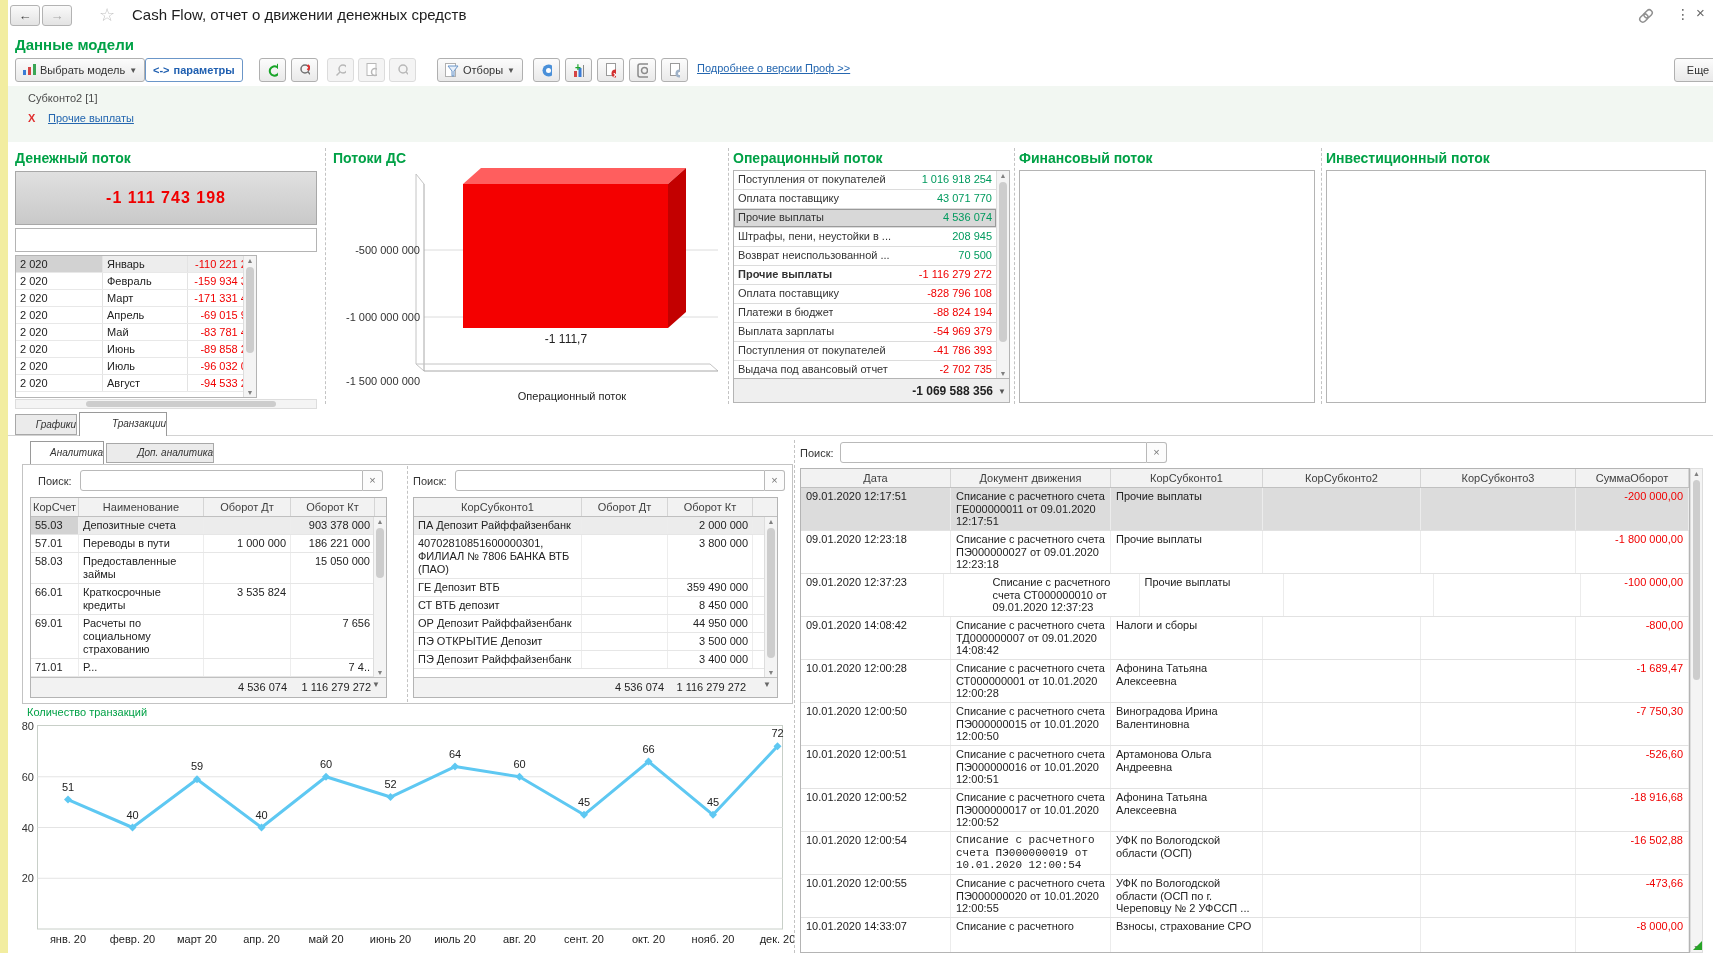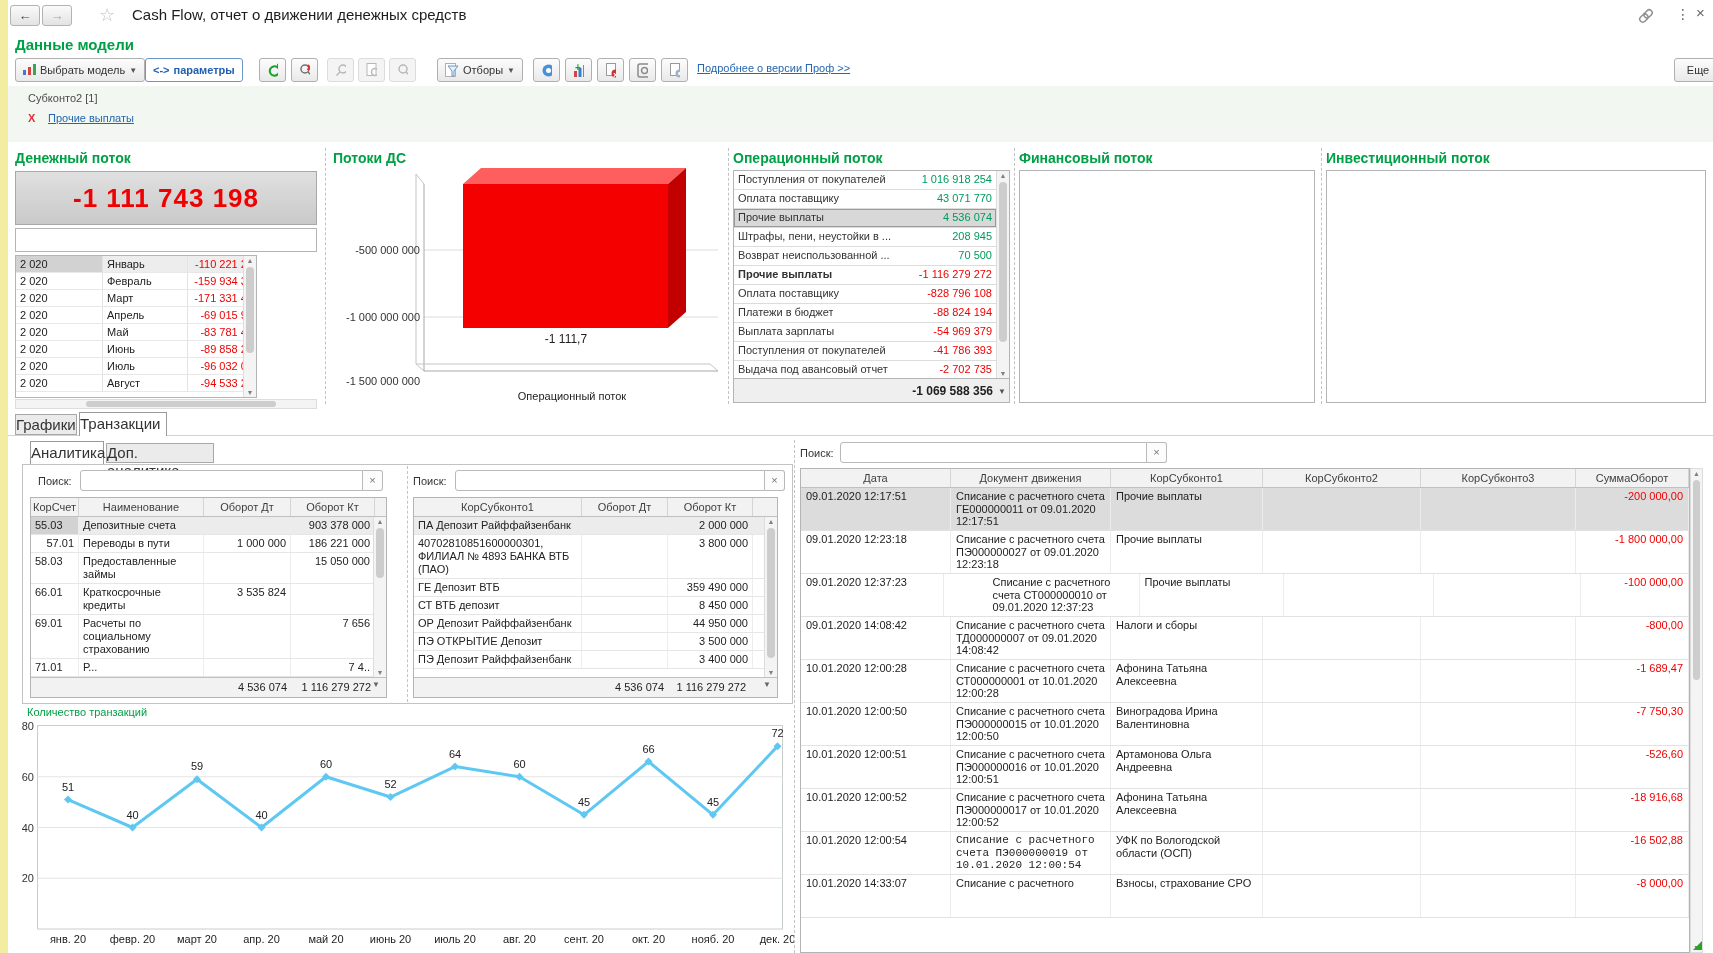--- a/index.html
+++ b/index.html
@@ -36,21 +36,21 @@
   .remx { left:28px; top:112px; font-size:11px; font-weight:bold; color:#e03030; cursor:pointer; }
   .flink { left:48px; top:112px; font-size:11px; color:#2567b0; text-decoration:underline; cursor:pointer; }
 
   .panel-title { font-size:14px; font-weight:bold; color:#00a146; }
   .vsep { border-left:1px dashed #c3c3c3; width:0; }
 
   
   .bigbox { left:15px; top:171px; width:302px; height:54px; border:1px solid #a8a8a8;
             background:linear-gradient(#e0e0e0,#c9c9c9); }
   .bignum { width:100%; height:100%; display:flex; align-items:center; justify-content:center;
-            font-size:26px; font-weight:bold; color:#f00000; letter-spacing:1px; }
+            font-size:16px; font-weight:bold; color:#f00000; letter-spacing:1px; }
   .emptybox { left:15px; top:228px; width:302px; height:24px; border:1px solid #b4b4b4; background:#fff; }
   .cash-tbl { left:15px; top:255px; width:242px; height:143px; border:1px solid #b4b4b4; background:#fff; overflow:hidden; }
   .crow { display:flex; height:17px; border-bottom:1px solid #e8e8e8; font-size:11px; color:#222; cursor:pointer; }
   .crow.sel { background:#ededed; }
   .cy { width:100px; padding:2px 4px; border-right:1px solid #e3e3e3; }
   .cy.selcell { background:#d2d2d2; }
   .cm { width:98px; padding:2px 4px; border-right:1px solid #e3e3e3; }
   .cv { width:78px; padding:2px 3px; text-align:right; color:#f00000; }
   .scroll-v { background:#f4f4f4; border-left:1px solid #ddd; }
   .thumb { position:absolute; left:2px; right:2px; background:#cdcdcd; border-radius:4px; }
@@ -70,21 +70,21 @@
   .oval.neg { color:#f00000; }
   .ofoot { position:absolute; left:0; bottom:0; width:100%; height:24px; background:#efefef;
            border-top:1px solid #b4b4b4; font-size:12px; font-weight:bold; color:#222;
            display:flex; align-items:center; justify-content:flex-end; padding-right:16px; }
   .ofoot .caret { position:absolute; right:3px; top:8px; }
 
   .flow-box { border:1px solid #b4b4b4; background:#fff; }
 
   
   .hline { left:8px; top:435px; width:1705px; height:1px; background:#d2d2d2; }
-  .tab { position:absolute; font-size:15px; color:#333; text-align:left; cursor:pointer; }
+  .tab { position:absolute; font-size:10px; color:#333; text-align:right; cursor:pointer;font-style:italic; }
   .tab.inactive { background:#ebebeb; border:1px solid #a8a8a8; }
   .tab.active { background:#fff; border:1px solid #9a9a9a; border-bottom:none; z-index:3; }
 
   .groupbox { left:22px; top:464px; width:771px; height:240px; border:1px solid #c3c3c3; background:#fff; }
 
   .search-lbl { font-size:11px; color:#333; }
   .search-inp { height:21px; border:1px solid #b9b9b9; border-radius:3px 0 0 3px; background:#fff;
                 font-size:11px; padding:0 4px; font-family:inherit; }
   .search-x { height:21px; width:20px; border:1px solid #b9b9b9; border-left:none; border-radius:0 3px 3px 0;
               background:#fcfcfc; text-align:center; line-height:19px; font-size:11px; color:#777; cursor:pointer; }
@@ -403,21 +403,21 @@
         <span style="width: 84px;">Оборот Кт</span>
       </div>
     <div class="dbody" id="tblA-body" style="height:160px">
         <div class="drow sel">
           <span class="dcell selcell" style="width: 48px;">55.03</span>
           <span class="dcell" style="width: 125px;">Депозитные счета</span>
           <span class="dcell num" style="width: 87px;"></span>
           <span class="dcell num" style="width: 84px;">903 378 000</span>
         </div>
         <div class="drow">
-          <span class="dcell" style="width: 48px; text-align: right;">57.01</span>
+          <span class="dcell" style="width: 48px;">57.01</span>
           <span class="dcell" style="width: 125px;">Переводы в пути</span>
           <span class="dcell num" style="width: 87px;">1 000 000</span>
           <span class="dcell num" style="width: 84px;">186 221 000</span>
         </div>
         <div class="drow">
           <span class="dcell" style="width: 48px;">58.03</span>
           <span class="dcell" style="width: 125px;">Предоставленные займы</span>
           <span class="dcell num" style="width: 87px;"></span>
           <span class="dcell num" style="width: 84px;">15 050 000</span>
         </div>
@@ -463,21 +463,21 @@
         <span style="width: 86px;">Оборот Дт</span>
         <span style="width: 85px;">Оборот Кт</span>
       </div>
     <div class="dbody" id="tblB-body" style="height:160px">
         <div class="drow sel">
           <span class="dcell" style="width: 168px;">ПА Депозит Райффайзенбанк</span>
           <span class="dcell num" style="width: 86px;"></span>
           <span class="dcell num" style="width: 85px;">2 000 000</span>
         </div>
         <div class="drow">
-          <span class="dcell" style="width: 168px;">40702810851600000301, ФИЛИАЛ № 4893 БАНКА ВТБ (ПАО)</span>
+          <span class="dcell" style="width: 168px;">40702810851600000301, ФИЛИАЛ № 7806 БАНКА ВТБ (ПАО)</span>
           <span class="dcell num" style="width: 86px;"></span>
           <span class="dcell num" style="width: 85px;">3 800 000</span>
         </div>
         <div class="drow">
           <span class="dcell" style="width: 168px;">ГЕ Депозит ВТБ</span>
           <span class="dcell num" style="width: 86px;"></span>
           <span class="dcell num" style="width: 85px;">359 490 000</span>
         </div>
         <div class="drow">
           <span class="dcell" style="width: 168px;">СТ ВТБ депозит</span>
@@ -643,20 +643,28 @@
         </div>
         <div class="trow">
           <span class="tcell" style="width: 150px; min-height: 42px;">10.01.2020 12:00:54</span>
           <span class="tcell" style="width: 160px; min-height: 42px; font-family: Liberation Mono, monospace;">Списание с расчетного счета ПЭ000000019 от 10.01.2020 12:00:54</span>
           <span class="tcell" style="width: 152px; min-height: 42px;">УФК по Вологодской области (ОСП)</span>
           <span class="tcell" style="width: 158px; min-height: 42px;"></span>
           <span class="tcell" style="width: 155px; min-height: 42px;"></span>
           <span class="tcell sum" style="width: 113px; min-height: 42px;">-16 502,88</span>
         </div>
         <div class="trow">
+          <span class="tcell" style="width: 150px; min-height: 42px;">10.01.2020 12:00:55</span>
+          <span class="tcell" style="width: 160px; min-height: 42px;">Списание с расчетного счета ПЭ000000020 от 10.01.2020 12:00:55</span>
+          <span class="tcell" style="width: 152px; min-height: 42px;">УФК по Вологодской области (ОСП по г. Череповцу № 2 УФССП ...</span>
+          <span class="tcell" style="width: 158px; min-height: 42px;"></span>
+          <span class="tcell" style="width: 155px; min-height: 42px;"></span>
+          <span class="tcell sum" style="width: 113px; min-height: 42px;">-473,66</span>
+        </div>
+        <div class="trow">
           <span class="tcell" style="width: 150px; min-height: 42px;">10.01.2020 14:33:07</span>
           <span class="tcell" style="width: 160px; min-height: 42px;">Списание с расчетного</span>
           <span class="tcell" style="width: 152px; min-height: 42px;">Взносы, страхование СРО</span>
           <span class="tcell" style="width: 158px; min-height: 42px;"></span>
           <span class="tcell" style="width: 155px; min-height: 42px;"></span>
           <span class="tcell sum" style="width: 113px; min-height: 42px;">-8 000,00</span>
         </div>
       </div>
   </div>
   <div class="abs scroll-v" style="left:1690px;top:468px;width:13px;height:485px;border:1px solid #ddd">

